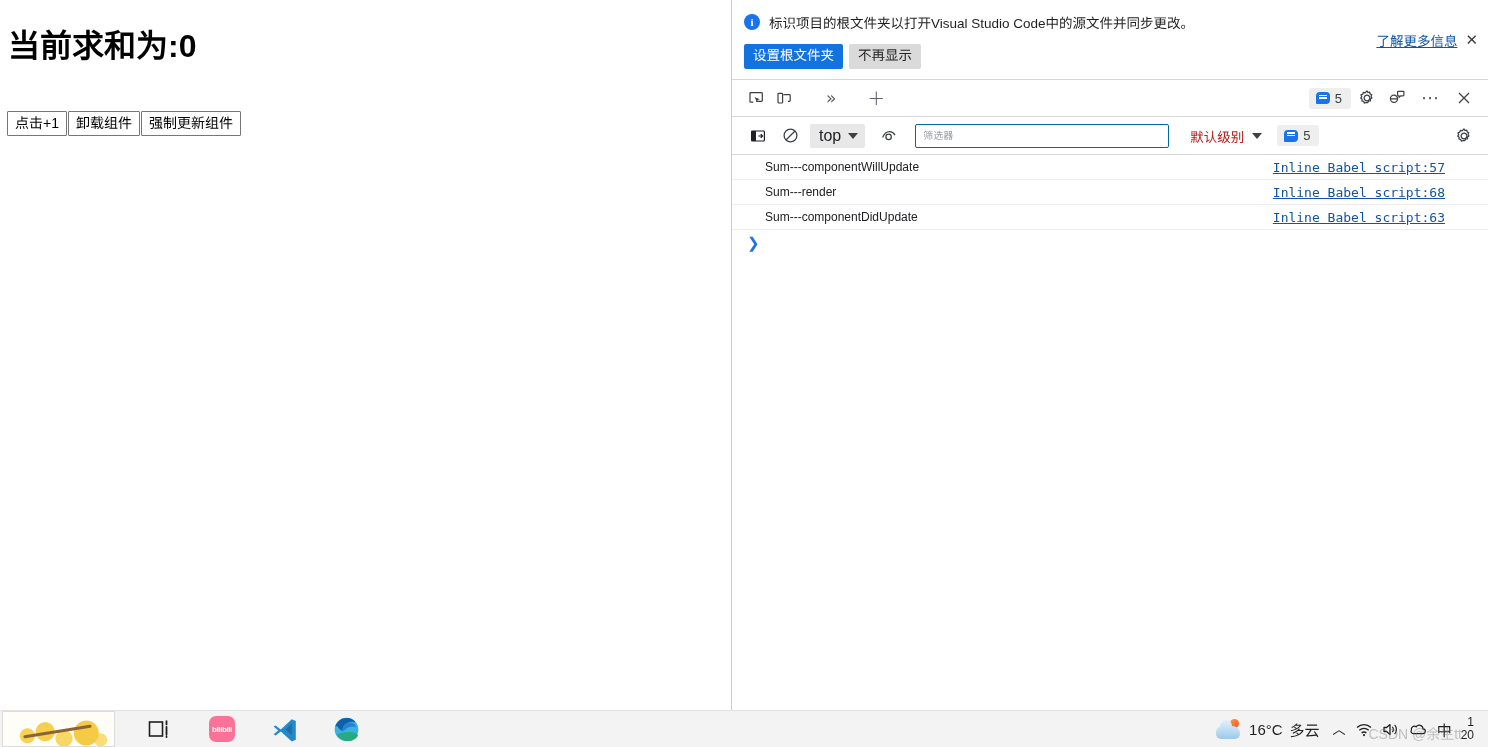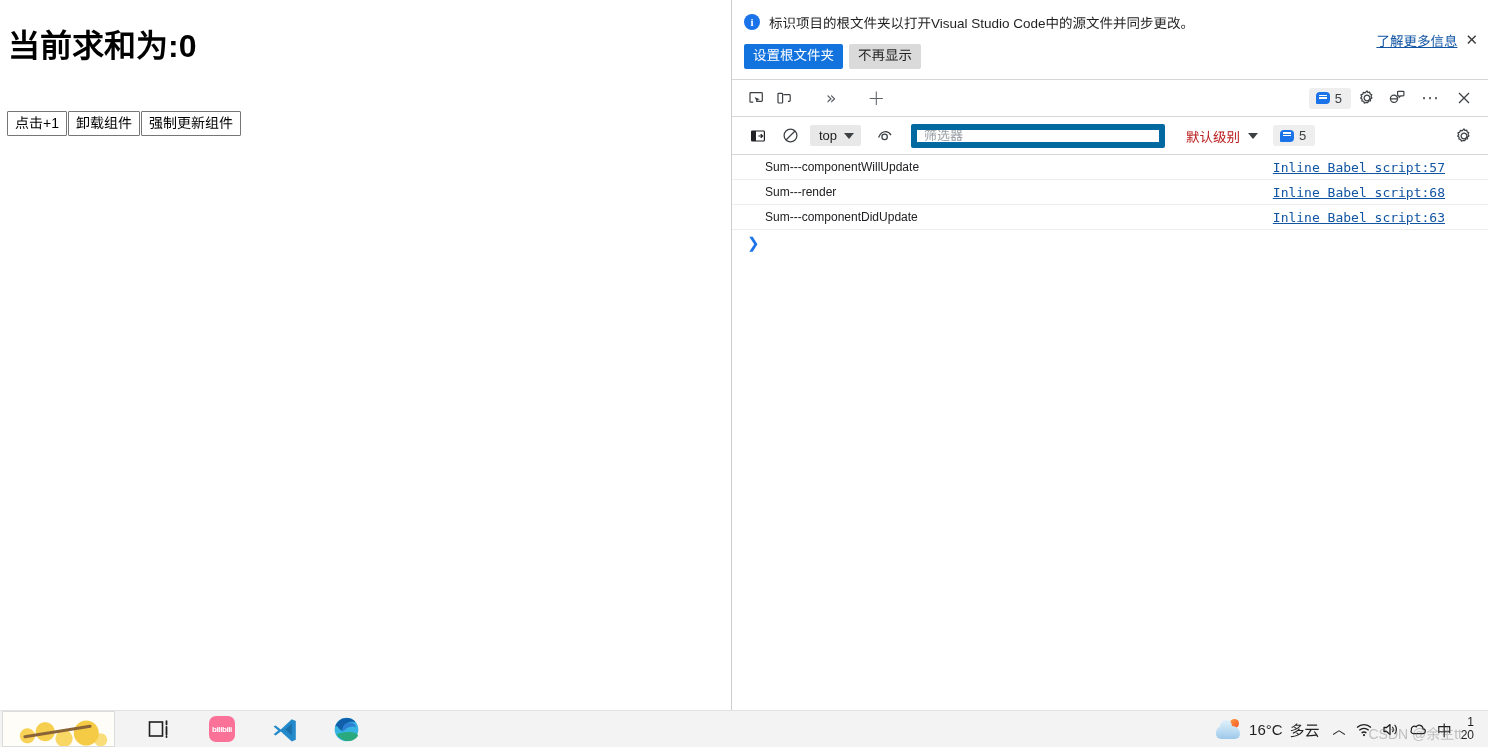--- a/index.html
+++ b/index.html
@@ -297,36 +297,36 @@
     display: flex;
     align-items: center;
     gap: 7px;
     background: #e8e8e8;
     border-radius: 2px;
     padding: 3px 7px 3px 9px;
     cursor: pointer;
     margin-left: 2px;
   }
   #context-label {
-    font-size: 13px;
+    font-size: 16px;
     color: #202124;
   }
   .caret {
     width: 0; height: 0;
     border-left: 5px solid transparent;
     border-right: 5px solid transparent;
     border-top: 6px solid #3c4043;
     flex: 0 0 auto;
   }
   #filter-input {
     width: 254px;
     height: 24px;
-    border: 6px solid #0369a1;
+    border: 1px solid #0369a1;
     border-radius: 2px;
-    font-size: 13px;
+    font-size: 10px;
     font-family: "Liberation Sans", "DejaVu Sans", sans-serif;
     padding: 0 7px;
     color: #202124;
     background: #ffffff;
     margin-left: 8px;
     box-sizing: border-box;
   }
   #filter-input::placeholder { color: #9aa0a6; }
   #level-select {
     display: flex;

